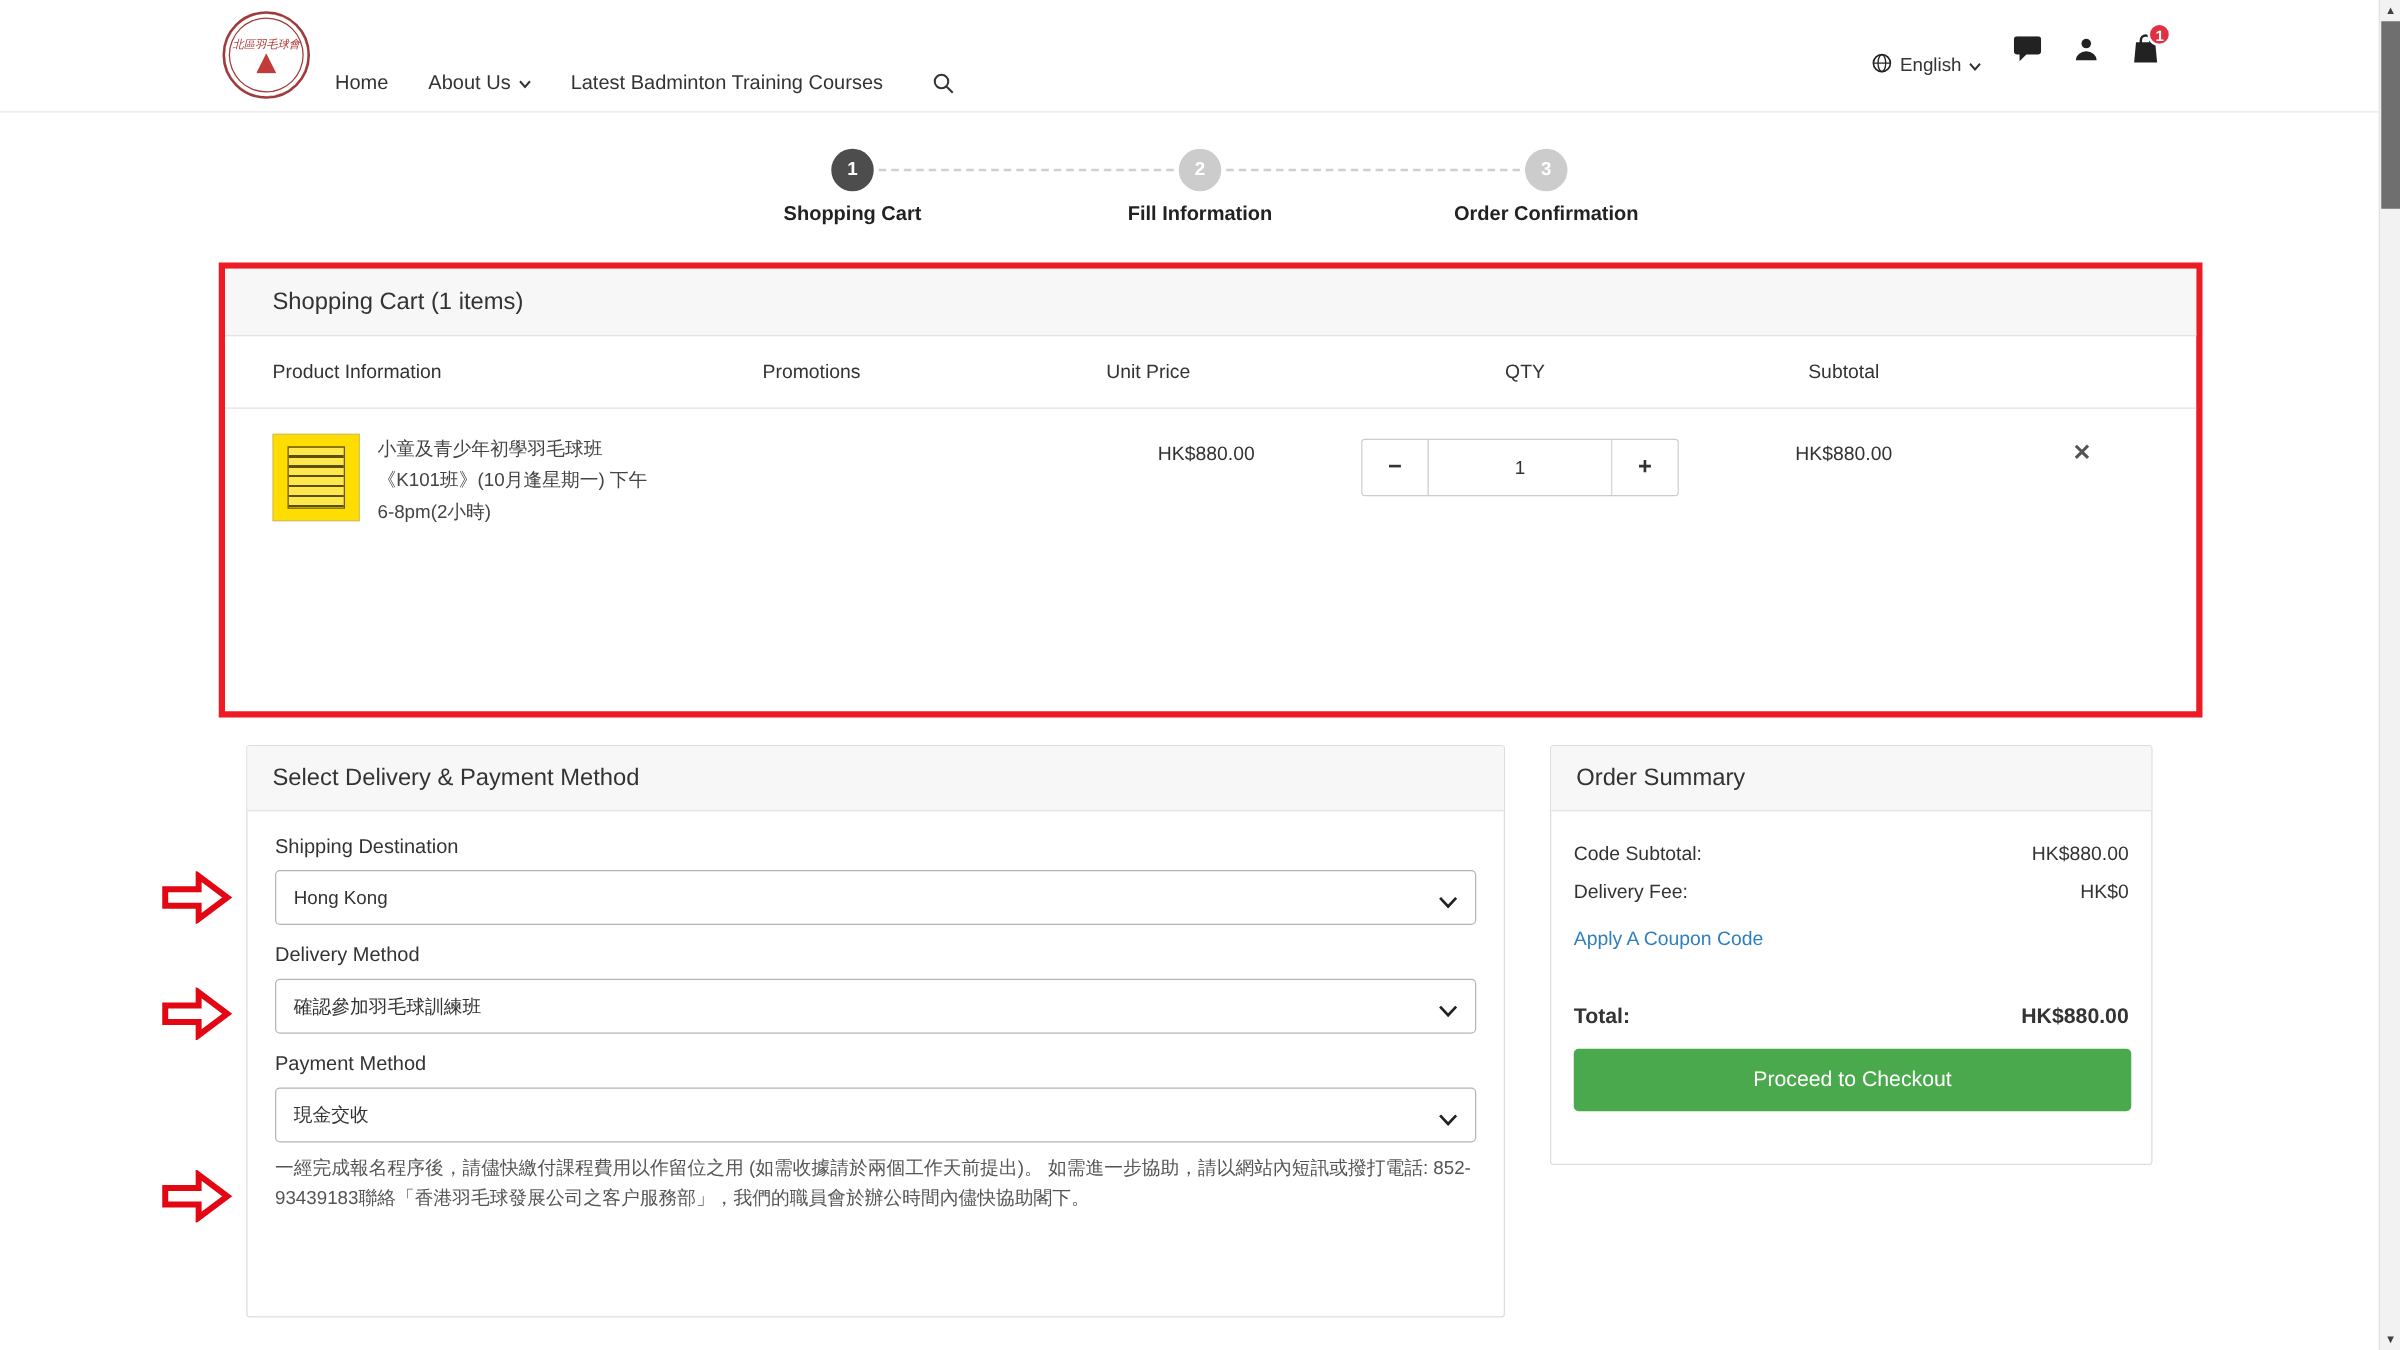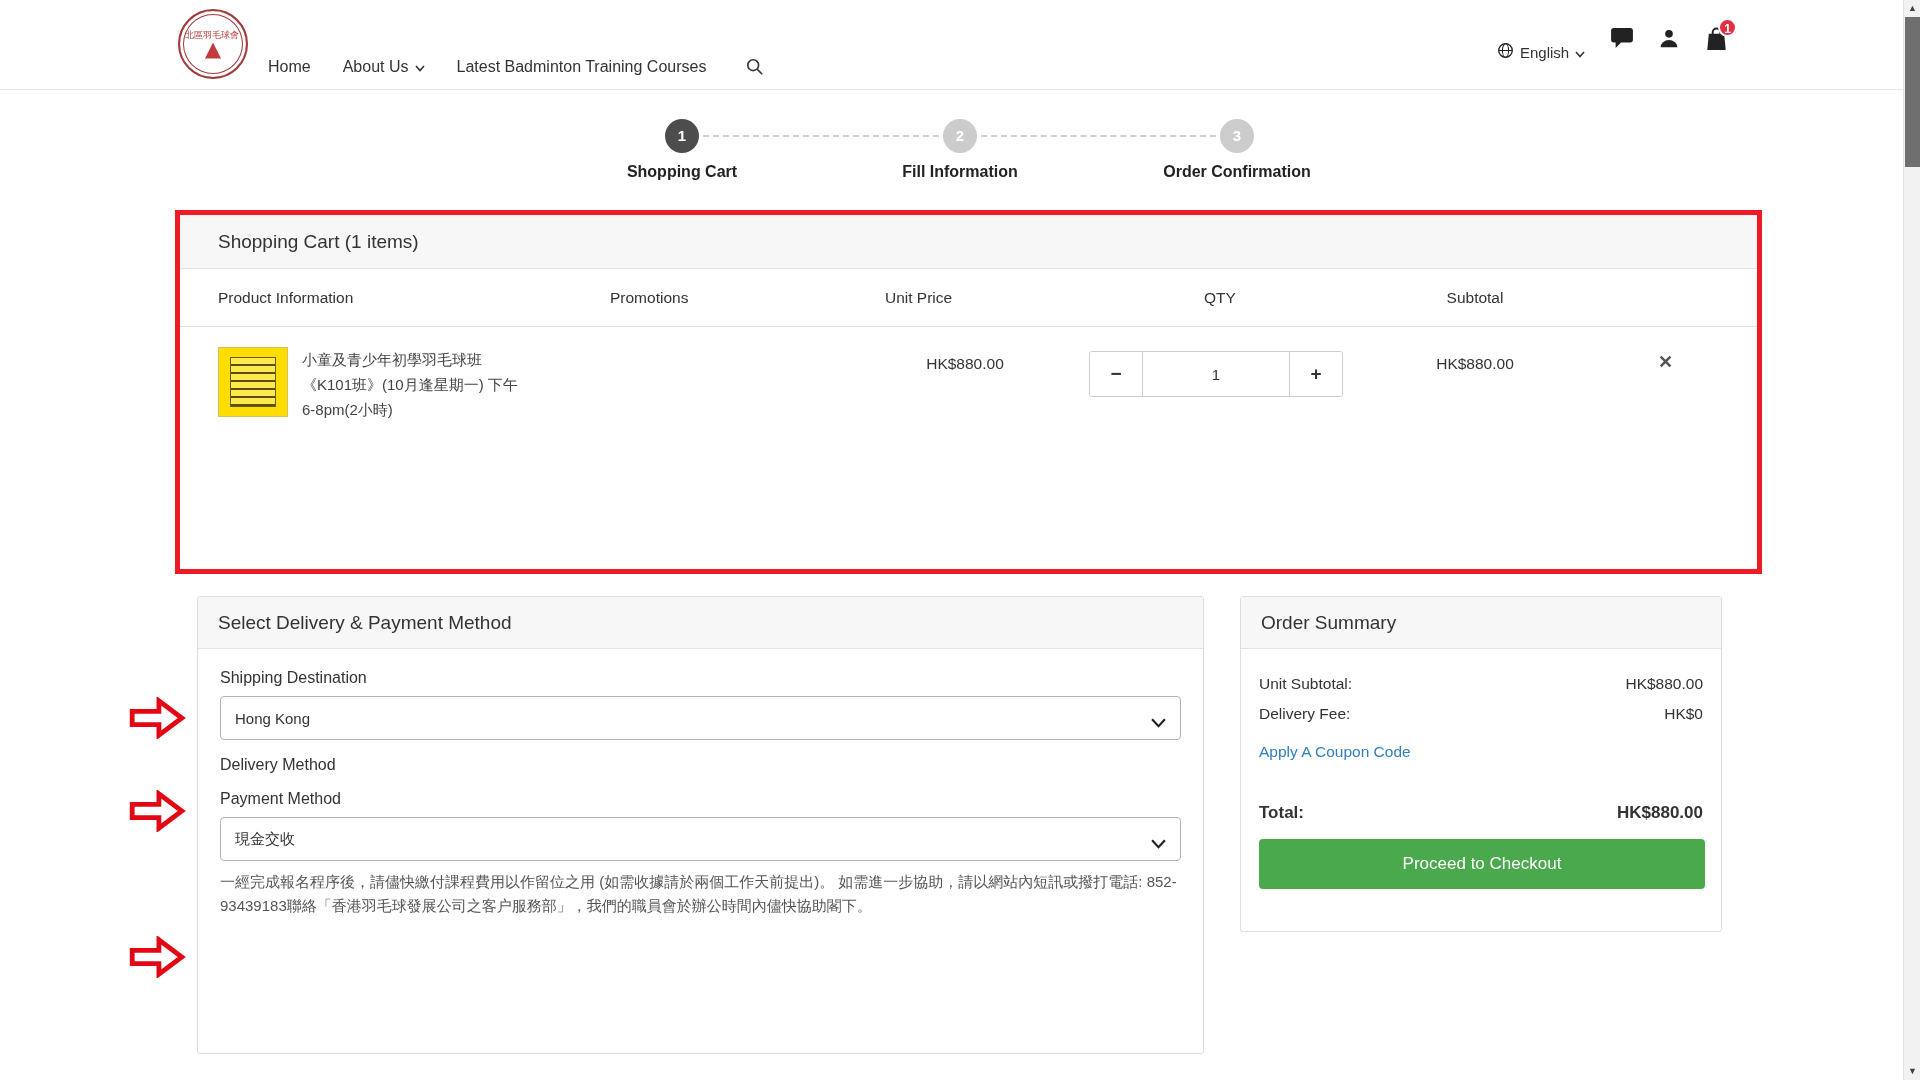--- a/index.html
+++ b/index.html
@@ -7,21 +7,21 @@
               font-family:"Liberation Sans", sans-serif; color:#333; }
   .page { position:relative; width:1920px; height:1080px; }
 
   
   header { position:absolute; left:0; top:0; width:1903px; height:90px;
            background:#fff; border-bottom:1px solid #e8e8e8; }
   .logo { position:absolute; left:178px; top:9px; width:70px; height:70px;
           border-radius:50%; border:2px solid #a03a3a; background:#fff;
           box-shadow: inset 0 0 0 3px #fff, inset 0 0 0 4px #a03a3a;
           display:flex; flex-direction:column; align-items:center; justify-content:center; cursor:pointer; }
-  .logo-text { font-size:9px; color:#b03636; line-height:10px; text-align:left; width:56px; }
+  .logo-text { font-size:9px; color:#b03636; line-height:10px; text-align:center; width:56px;font-style:italic; }
   .logo-emblem { width:16px; height:16px; margin-top:3px; background:#c23a3a;
                  clip-path:polygon(50% 0, 100% 100%, 0 100%); }
   .nav { position:absolute; left:268px; top:48px; display:flex; gap:32px; align-items:center;
          font-size:16px; color:#333;margin-top:10px; }
   .nav-item { cursor:pointer; display:flex; align-items:center; gap:6px; white-space:nowrap; }
   .nav-search { cursor:pointer; margin-left:8px; display:flex; align-items:center; }
   .header-right { position:absolute; left:1497px; top:14px; display:flex; align-items:center; gap:26px; }
   .lang { display:flex; align-items:center; gap:6px; font-size:15px; cursor:pointer;margin-top:28px; }
   .hicon { cursor:pointer; position:relative; display:flex; align-items:center; }
   .badge { position:absolute; top:-8px; right:-9px; width:19px; height:19px; border-radius:50%;
@@ -213,39 +213,47 @@
       <div class="select">
         <span>Hong Kong</span>
         <span class="sel-caret">
           <svg width="15" height="10" viewBox="0 0 14 9">
               <path d="M1 1 L7 7.5 L13 1" fill="none" stroke="#222" stroke-width="2"></path>
             </svg>
         </span>
       </div>
 
       <div class="field-label">Delivery Method</div>
+      <div class="select">
+        <span>確認參加羽毛球訓練班</span>
+        <span class="sel-caret">
+          <svg width="15" height="10" viewBox="0 0 14 9">
+              <path d="M1 1 L7 7.5 L13 1" fill="none" stroke="#222" stroke-width="2"></path>
+            </svg>
+        </span>
+      </div>
 
       <div class="field-label">Payment Method</div>
       <div class="select">
         <span>現金交收</span>
         <span class="sel-caret">
           <svg width="15" height="10" viewBox="0 0 14 9">
               <path d="M1 1 L7 7.5 L13 1" fill="none" stroke="#222" stroke-width="2"></path>
             </svg>
         </span>
       </div>
       <div class="help">一經完成報名程序後，請儘快繳付課程費用以作留位之用 (如需收據請於兩個工作天前提出)。 如需進一步協助，請以網站內短訊或撥打電話: 852-93439183聯絡「香港羽毛球發展公司之客户服務部」，我們的職員會於辦公時間內儘快協助閣下。</div>
     </div>
   </section>
 
   <section class="summary-box">
     <div class="panel-titlebar">Order Summary</div>
     <div class="summary-body">
       <div class="sum-row">
-        <span>Unit Subtotal:</span>
+        <span>Code Subtotal:</span>
         <span>HK$880.00</span>
       </div>
       <div class="sum-row">
         <span>Delivery Fee:</span>
         <span>HK$0</span>
       </div>
       <div class="coupon-link">Apply A Coupon Code</div>
       <div class="total-row">
         <span>Total:</span>
         <span>HK$880.00</span>

